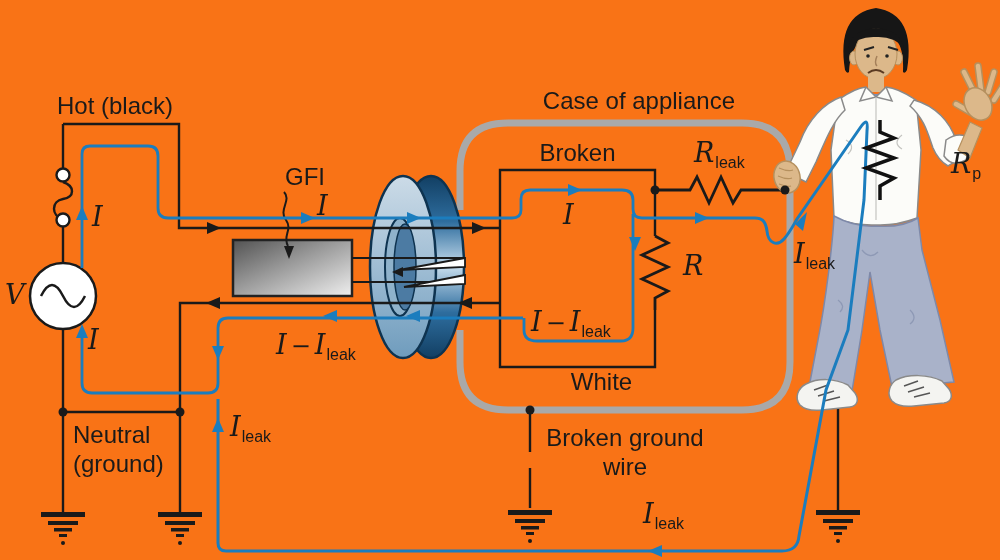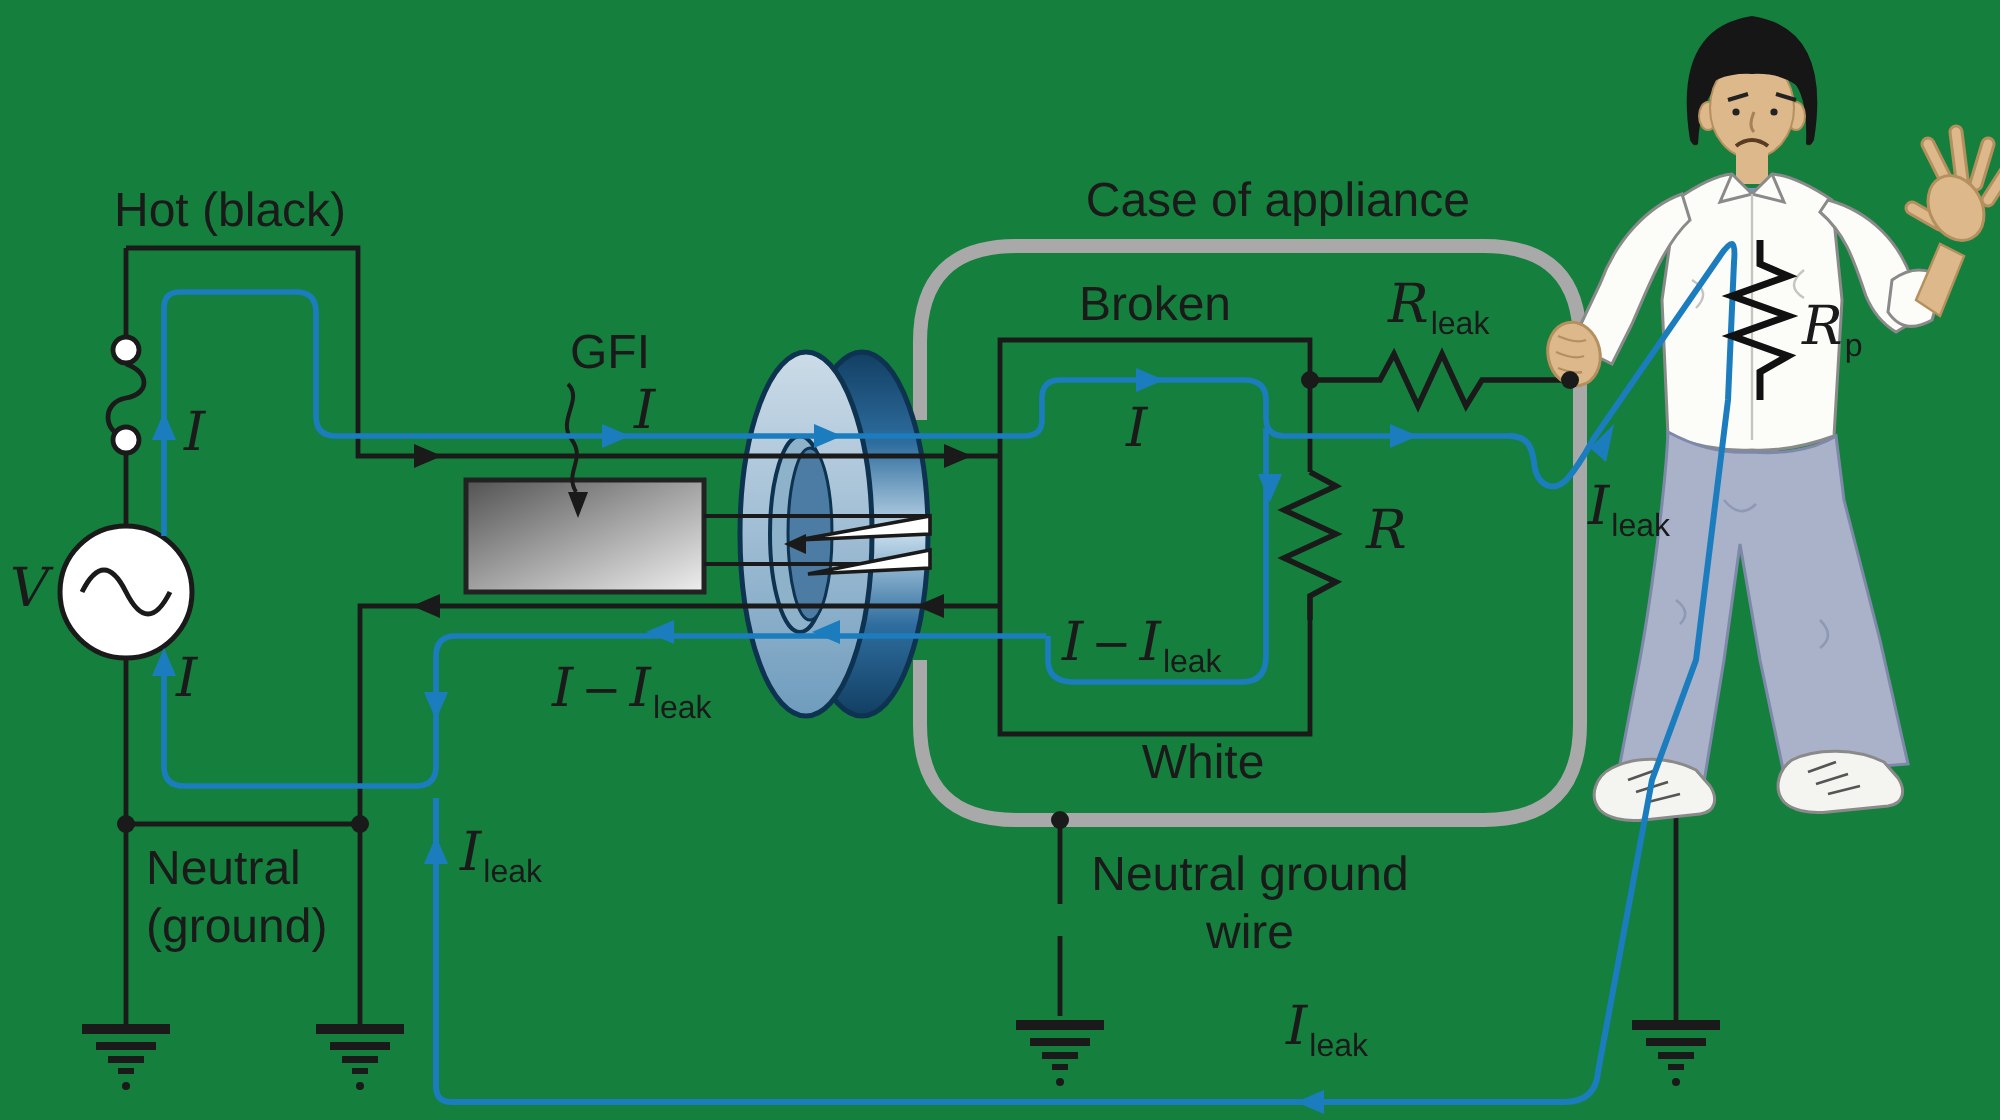--- a/index.html
+++ b/index.html
@@ -1,16 +1,16 @@
 <!DOCTYPE html>
 <html><head>
 <meta charset="utf-8">
 <style>
   html,body{margin:0;padding:0;background:#fff;}
-  #stage{position:relative;width:1000px;height:560px;background:#15803d;overflow:hidden;
+  #stage{position:relative;width:1000px;height:560px;background:#f97316;overflow:hidden;
          font-family:"Liberation Sans",sans-serif;}
   #stage svg{position:absolute;left:0;top:0;}
   .lbl{position:absolute;font:24px "Liberation Sans",sans-serif;color:#1a1a1a;white-space:nowrap;line-height:1.2;}
   .ctr{text-align:center;}
   .var{font-family:"DejaVu Serif",serif;font-style:italic;font-size:27px;}
   .sub{font-family:"Liberation Sans",sans-serif;font-style:normal;font-size:16px;position:relative;top:6px;margin-left:1px;}
   .minus{font-family:"DejaVu Serif",serif;font-size:24px;margin:0 4px;}
 </style>
 </head>
 <body>
@@ -239,22 +239,22 @@
 </div>
 
 <div class="lbl" style="left:794px;top:238px;">
   <span class="var">I</span><span class="sub">leak</span>
 </div>
 
 <div class="lbl" style="left:643px;top:498px;">
   <span class="var">I</span><span class="sub">leak</span>
 </div>
 
-<div class="lbl" style="left:901px;top:148px;">
+<div class="lbl" style="left:951px;top:148px;">
   <span class="var">R</span><span class="sub">p</span>
 </div>
 
 <div class="lbl ctr" style="left:530px;top:424px;width:190px;">
-  <div>Neutral ground</div>
+  <div>Broken ground</div>
       <div>wire</div>
 </div>
 
 </div>
 
 </body></html>

